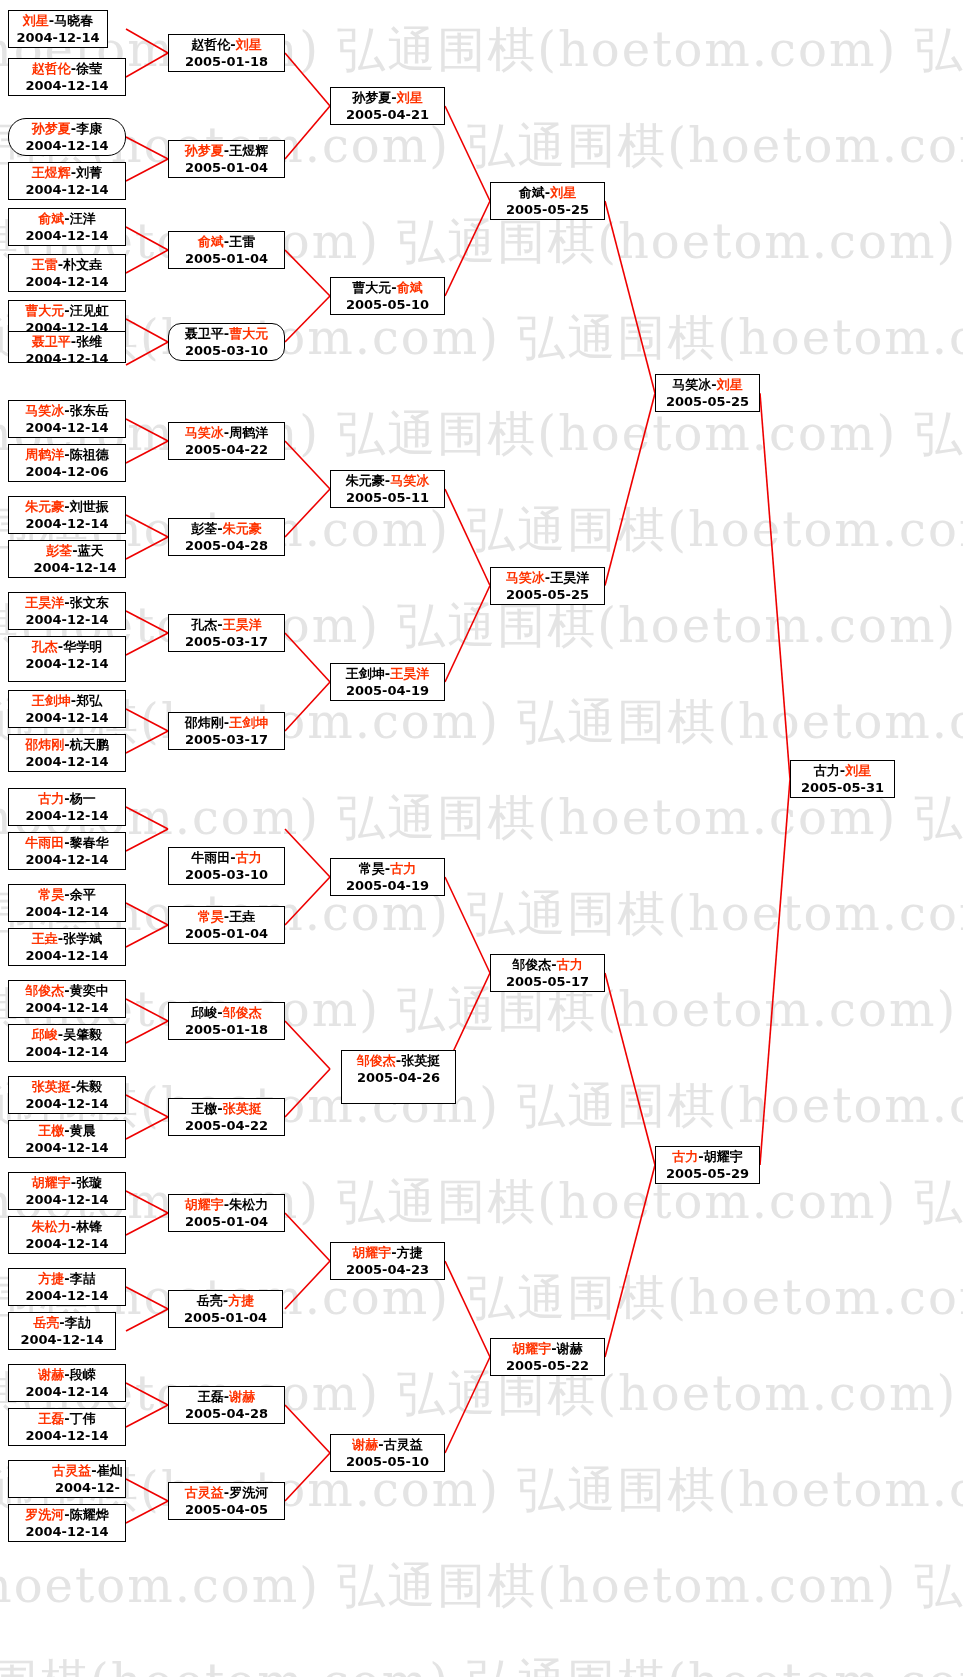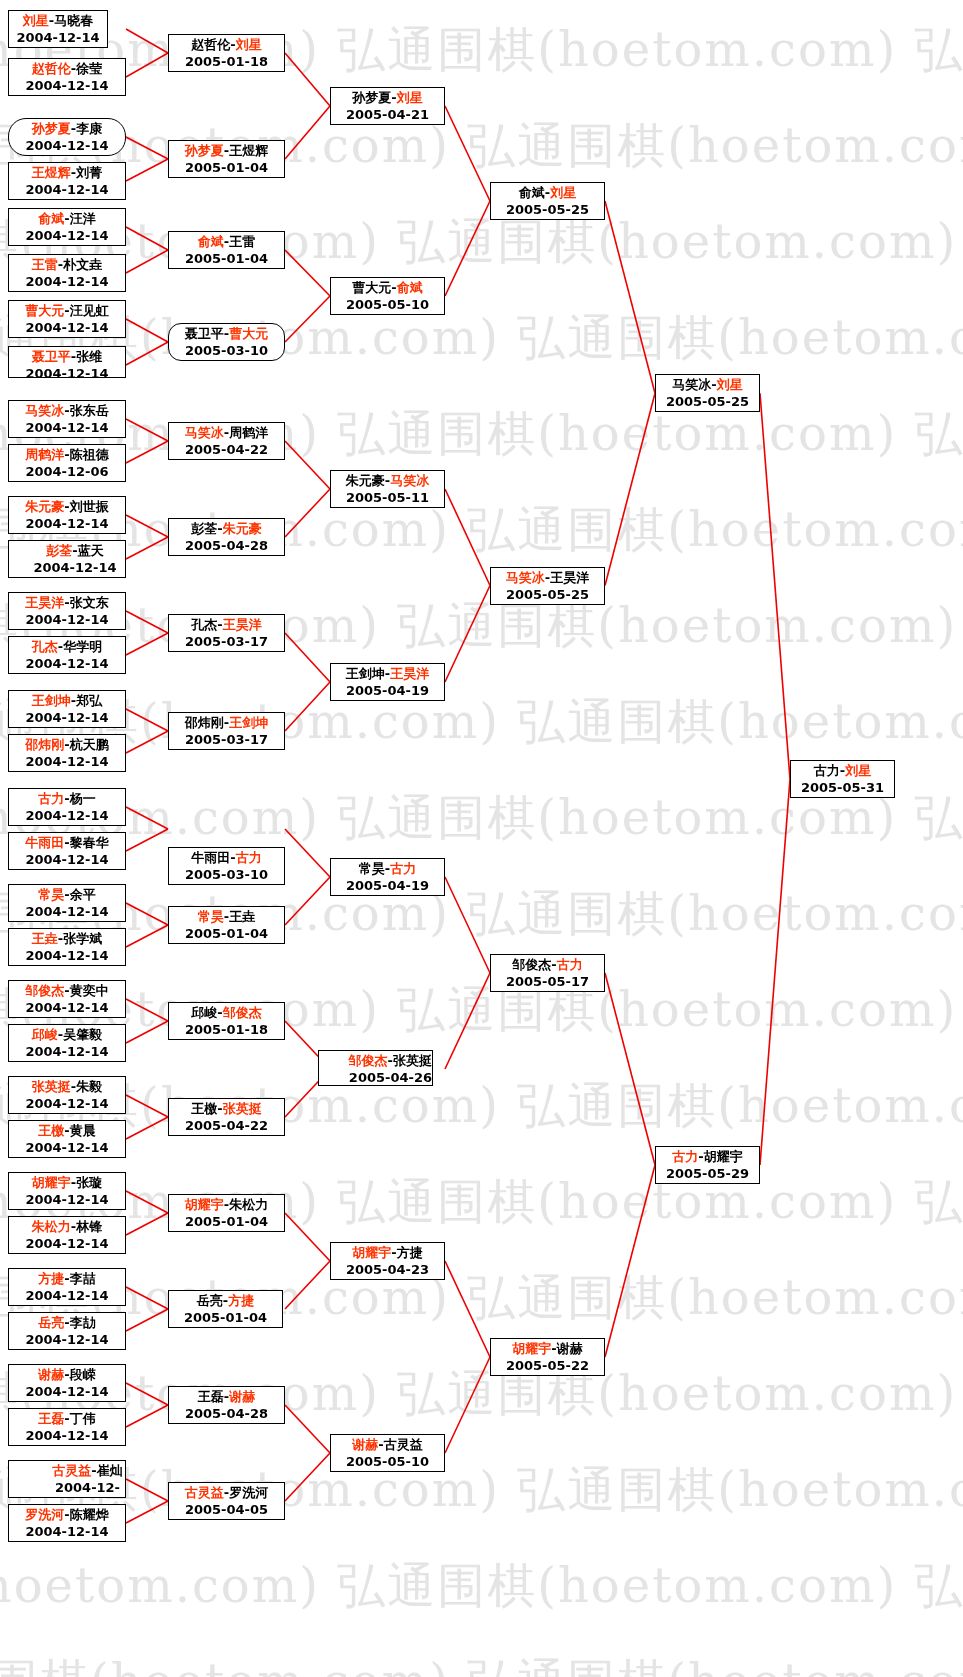--- a/index.html
+++ b/index.html
@@ -174,21 +174,21 @@
         <div class="date">2004-12-14</div>
       </div>
       <div class="match" style="left: 8px; top: 254px; width: 118px; height: 38px;">
         <div class="names"><span class="win">王雷</span><span>-</span><span>朴文垚</span></div>
         <div class="date">2004-12-14</div>
       </div>
       <div class="match" style="left: 8px; top: 300px; width: 118px; height: 38px;">
         <div class="names"><span class="win">曹大元</span><span>-</span><span>汪见虹</span></div>
         <div class="date">2004-12-14</div>
       </div>
-      <div class="match" style="left: 8px; top: 346px; width: 118px; height: 32px;">
+      <div class="match" style="left: 8px; top: 331px; width: 118px; height: 32px;">
         <div class="names"><span class="win">聂卫平</span><span>-</span><span>张维</span></div>
         <div class="date">2004-12-14</div>
       </div>
       <div class="match" style="left: 8px; top: 400px; width: 118px; height: 38px;">
         <div class="names"><span class="win">马笑冰</span><span>-</span><span>张东岳</span></div>
         <div class="date">2004-12-14</div>
       </div>
       <div class="match" style="left: 8px; top: 444px; width: 118px; height: 38px;">
         <div class="names"><span class="win">周鹤洋</span><span>-</span><span>陈祖德</span></div>
         <div class="date">2004-12-06</div>
@@ -198,21 +198,21 @@
         <div class="date">2004-12-14</div>
       </div>
       <div class="match" style="left: 8px; top: 540px; width: 118px; height: 38px; padding-left: 16px;">
         <div class="names"><span class="win">彭荃</span><span>-</span><span>蓝天</span></div>
         <div class="date">2004-12-14</div>
       </div>
       <div class="match" style="left: 8px; top: 592px; width: 118px; height: 38px;">
         <div class="names"><span class="win">王昊洋</span><span>-</span><span>张文东</span></div>
         <div class="date">2004-12-14</div>
       </div>
-      <div class="match" style="left: 8px; top: 636px; width: 118px; height: 38px;">
+      <div class="match" style="left: 8px; top: 636px; width: 118px; height: 46px;">
         <div class="names"><span class="win">孔杰</span><span>-</span><span>华学明</span></div>
         <div class="date">2004-12-14</div>
       </div>
       <div class="match" style="left: 8px; top: 690px; width: 118px; height: 38px;">
         <div class="names"><span class="win">王剑坤</span><span>-</span><span>郑弘</span></div>
         <div class="date">2004-12-14</div>
       </div>
       <div class="match" style="left: 8px; top: 734px; width: 118px; height: 38px;">
         <div class="names"><span class="win">邵炜刚</span><span>-</span><span>杭天鹏</span></div>
         <div class="date">2004-12-14</div>
@@ -254,21 +254,21 @@
         <div class="date">2004-12-14</div>
       </div>
       <div class="match" style="left: 8px; top: 1216px; width: 118px; height: 38px;">
         <div class="names"><span class="win">朱松力</span><span>-</span><span>林锋</span></div>
         <div class="date">2004-12-14</div>
       </div>
       <div class="match" style="left: 8px; top: 1268px; width: 118px; height: 38px;">
         <div class="names"><span class="win">方捷</span><span>-</span><span>李喆</span></div>
         <div class="date">2004-12-14</div>
       </div>
-      <div class="match" style="left: 8px; top: 1312px; width: 118px; height: 38px;">
+      <div class="match" style="left: 8px; top: 1312px; width: 108px; height: 38px;">
         <div class="names"><span class="win">岳亮</span><span>-</span><span>李劼</span></div>
         <div class="date">2004-12-14</div>
       </div>
       <div class="match" style="left: 8px; top: 1364px; width: 118px; height: 38px;">
         <div class="names"><span class="win">谢赫</span><span>-</span><span>段嵘</span></div>
         <div class="date">2004-12-14</div>
       </div>
       <div class="match" style="left: 8px; top: 1408px; width: 118px; height: 38px;">
         <div class="names"><span class="win">王磊</span><span>-</span><span>丁伟</span></div>
         <div class="date">2004-12-14</div>
@@ -358,21 +358,21 @@
         <div class="date">2005-05-11</div>
       </div>
       <div class="match" style="left: 330px; top: 663px; width: 115px; height: 38px;">
         <div class="names"><span>王剑坤</span><span>-</span><span class="win">王昊洋</span></div>
         <div class="date">2005-04-19</div>
       </div>
       <div class="match" style="left: 330px; top: 858px; width: 115px; height: 38px;">
         <div class="names"><span>常昊</span><span>-</span><span class="win">古力</span></div>
         <div class="date">2005-04-19</div>
       </div>
-      <div class="match" style="left: 318px; top: 1050px; width: 115px; height: 36px; text-align: right;">
+      <div class="match" style="left: 341px; top: 1050px; width: 115px; height: 54px;">
         <div class="names"><span class="win">邹俊杰</span><span>-</span><span>张英挺</span></div>
         <div class="date">2005-04-26</div>
       </div>
       <div class="match" style="left: 330px; top: 1242px; width: 115px; height: 38px;">
         <div class="names"><span class="win">胡耀宇</span><span>-</span><span>方捷</span></div>
         <div class="date">2005-04-23</div>
       </div>
       <div class="match" style="left: 330px; top: 1434px; width: 115px; height: 38px;">
         <div class="names"><span class="win">谢赫</span><span>-</span><span>古灵益</span></div>
         <div class="date">2005-05-10</div>

